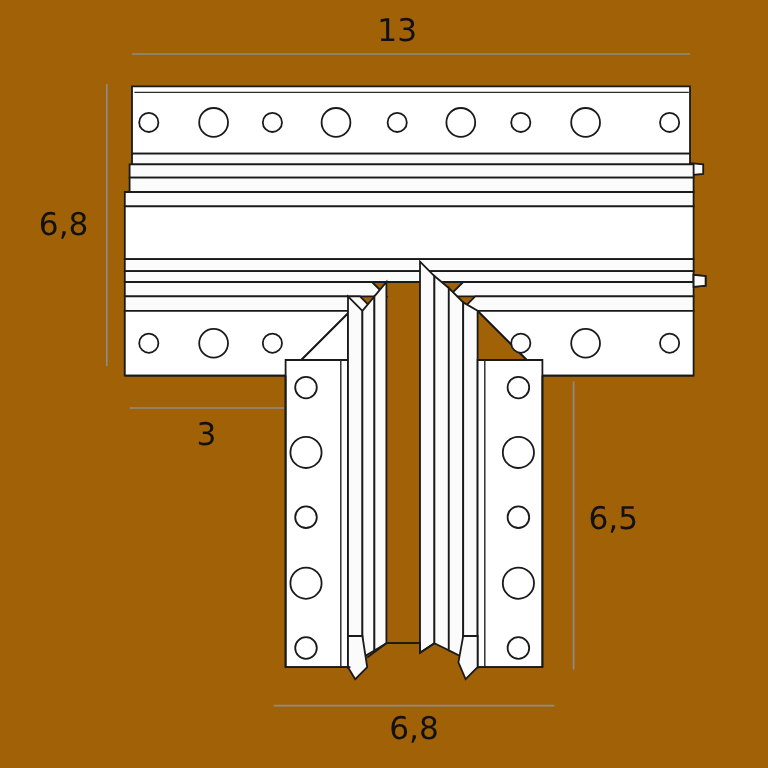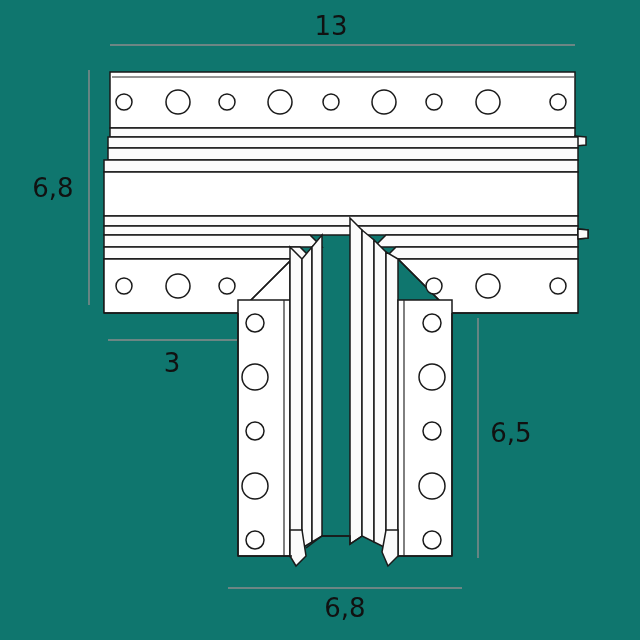--- a/index.html
+++ b/index.html
@@ -10,21 +10,21 @@
   body {
     width: 640px;
     height: 640px;
     font-family: "DejaVu Sans", "Liberation Sans", sans-serif;
     overflow: hidden;
   }
   #drawing-root {
     position: relative;
     width: 640px;
     height: 640px;
-    background: #0f766e;
+    background: #a16207;
   }
   svg#technical-drawing {
     display: block;
     width: 640px;
     height: 640px;
   }
   .part-face {
     fill: #ffffff;
     stroke: #1a1a1a;
     stroke-width: 1.5;

